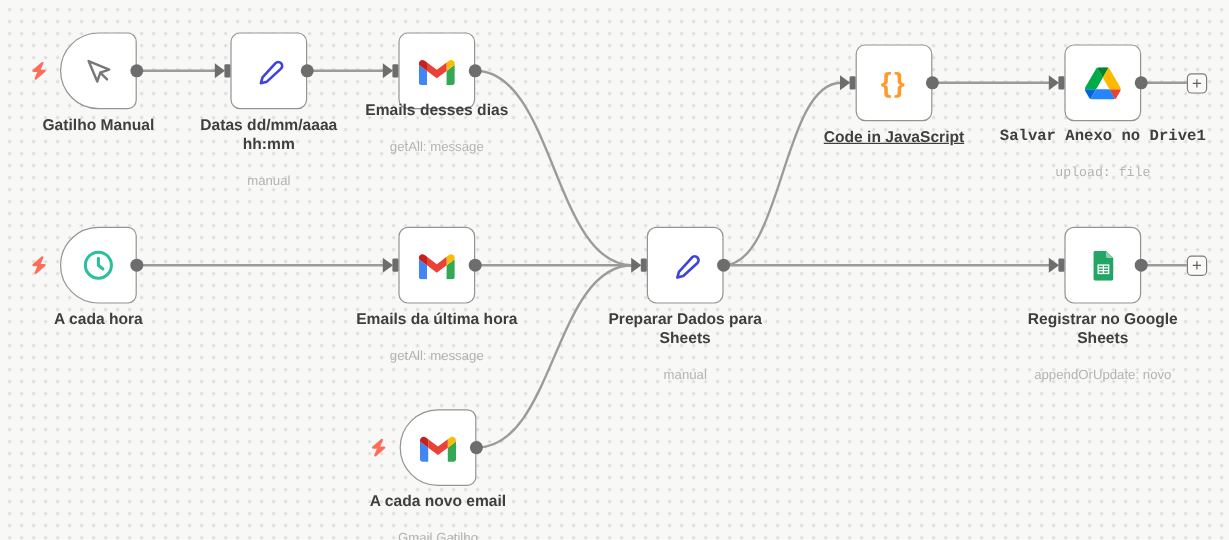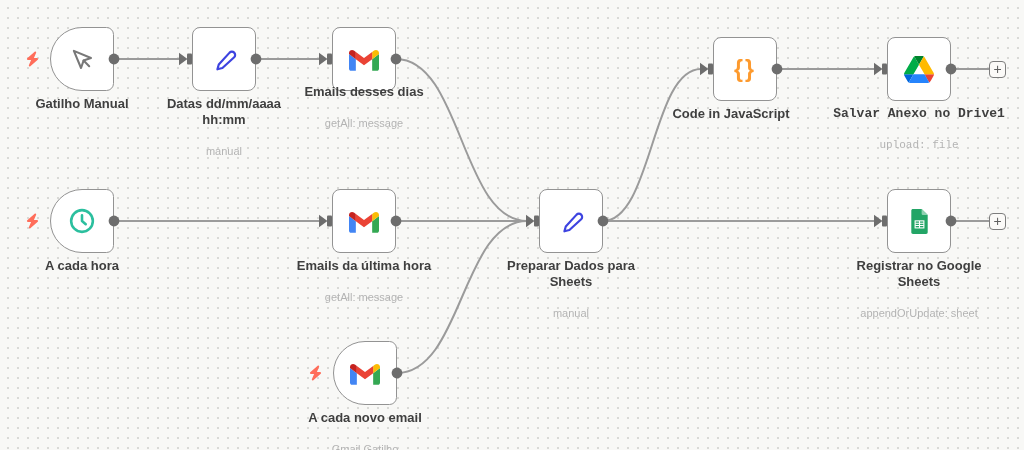--- a/index.html
+++ b/index.html
@@ -89,21 +89,21 @@
             <path fill="#ea4335" d="M44.1 70.2V24.2l52.6 39.4 52.6-39.4v46l-52.6 39.4z"></path>
           </svg>
         </span>
       </div>
       <div class="node-label" style="left: 274px; top: 84px;"><div>Emails desses dias</div><div class="node-sub">getAll: message</div></div>
       <div class="node" style="left: 713px; top: 37px;">
         <span class="icon-wrap">
           <span class="braces">{}</span>
         </span>
       </div>
-      <div class="node-label" style="left: 641px; top: 106px;"><div>Code in JavaScript</div></div>
+      <div class="node-label" style="left: 655px; top: 106px; text-decoration: underline;"><div>Code in JavaScript</div></div>
       <div class="node" style="left: 887px; top: 37px;">
         <span class="icon-wrap">
           <svg width="30" height="27" viewBox="0 0 87.3 78">
             <path fill="#0066da" d="m6.6 66.85 3.85 6.65c.8 1.4 1.95 2.5 3.3 3.3l13.75-23.8h-27.5c0 1.55.4 3.1 1.2 4.5z"></path>
             <path fill="#00ac47" d="m43.65 25-13.75-23.8c-1.35.8-2.5 1.9-3.3 3.3l-25.4 44a9.06 9.06 0 0 0-1.2 4.5h27.5z"></path>
             <path fill="#ea4335" d="m73.55 76.8c1.35-.8 2.5-1.9 3.3-3.3l1.6-2.75 7.65-13.25c.8-1.4 1.2-2.95 1.2-4.5h-27.5l5.85 11.5z"></path>
             <path fill="#00832d" d="m43.65 25 13.75-23.8c-1.35-.8-2.9-1.2-4.5-1.2h-18.5c-1.6 0-3.15.45-4.5 1.2z"></path>
             <path fill="#2684fc" d="m59.8 53h-32.3l-13.75 23.8c1.35.8 2.9 1.2 4.5 1.2h50.8c1.6 0 3.15-.45 4.5-1.2z"></path>
             <path fill="#ffba00" d="m73.4 26.5-12.7-22c-.8-1.4-1.95-2.5-3.3-3.3l-13.75 23.8 16.15 28h27.45c0-1.55-.4-3.1-1.2-4.5z"></path>
           </svg>
@@ -150,21 +150,21 @@
             <path fill="#23a566" d="M14.7 0H3.6C2.4 0 1.5.9 1.5 2.1v27.8c0 1.2.9 2.1 2.1 2.1h16.8c1.2 0 2.1-.9 2.1-2.1V7.8L14.7 0z"></path>
             <path fill="#8ed1b1" d="M14.7 0v5.7c0 1.2.9 2.1 2.1 2.1h5.7L14.7 0z"></path>
             <g stroke="#ffffff" stroke-width="1.4" fill="none">
               <rect x="6.4" y="15.2" width="11.2" height="9"></rect>
               <path d="M6.4 18.2h11.2M6.4 21.2h11.2M12 15.2v9"></path>
             </g>
           </svg>
         </span>
       </div>
       <div class="node-label" style="left: 829px; top: 258px;"><div>Registrar no Google
-Sheets</div><div class="node-sub">appendOrUpdate: sheet</div></div>
+Sheets</div><div class="node-sub">appendOrUpdate: novo</div></div>
       <div class="plus-btn" style="left: 989px; top: 212.5px;">+</div>
       <div class="node trigger" style="left: 333px; top: 341px;">
         <span class="icon-wrap">
           <svg width="30" height="23" viewBox="0 0 193.4 145.1">
             <path fill="#4285f4" d="M13.2 145.1h30.9V70.2L0 37.1v94.8c0 7.3 5.9 13.2 13.2 13.2z"></path>
             <path fill="#34a853" d="M149.3 145.1h30.9c7.3 0 13.2-5.9 13.2-13.2V37.1l-44.1 33.1z"></path>
             <path fill="#fbbc04" d="M149.3 24.2v46l44.1-33.1v-6.3c0-16.3-18.6-25.6-31.6-15.8z"></path>
             <path fill="#c5221f" d="M0 30.8v6.3l44.1 33.1v-46L31.6 14.9C18.6 5.2 0 14.5 0 30.8z"></path>
             <path fill="#ea4335" d="M44.1 70.2V24.2l52.6 39.4 52.6-39.4v46l-52.6 39.4z"></path>
           </svg>

